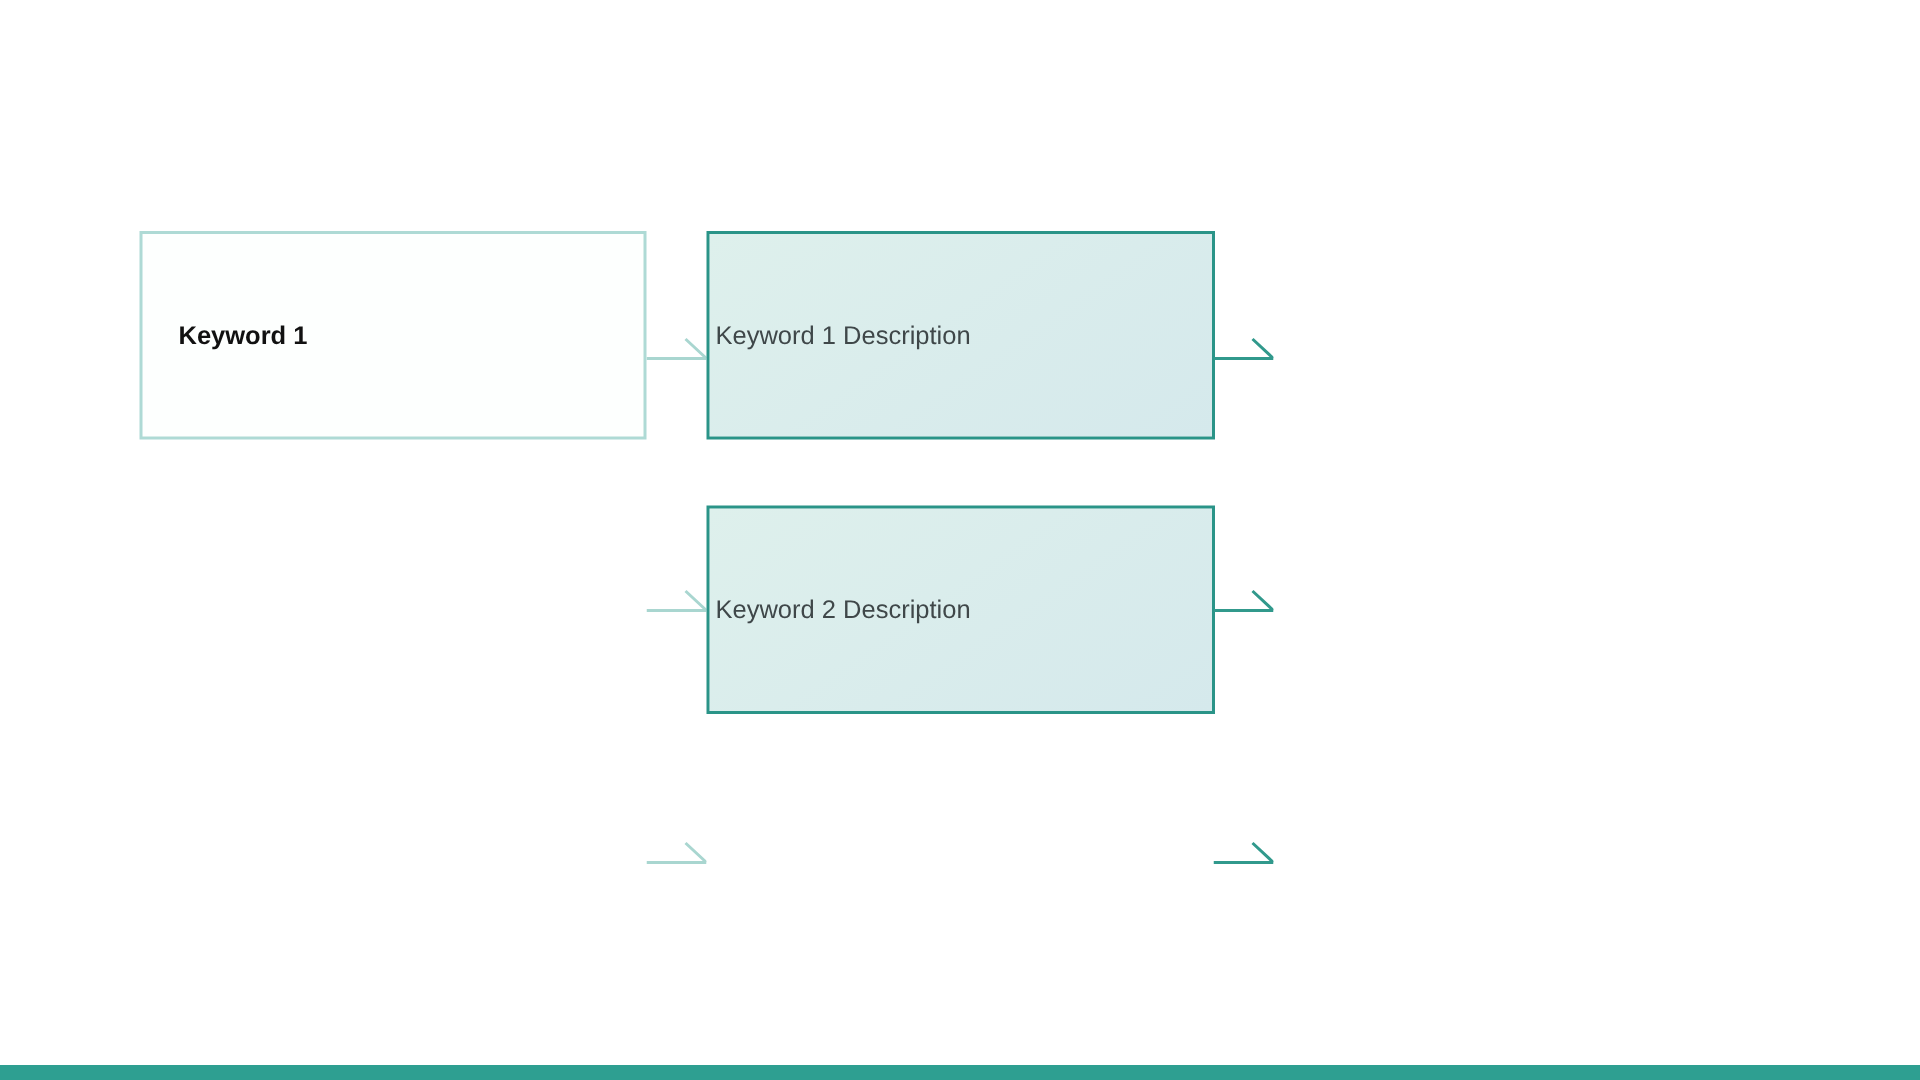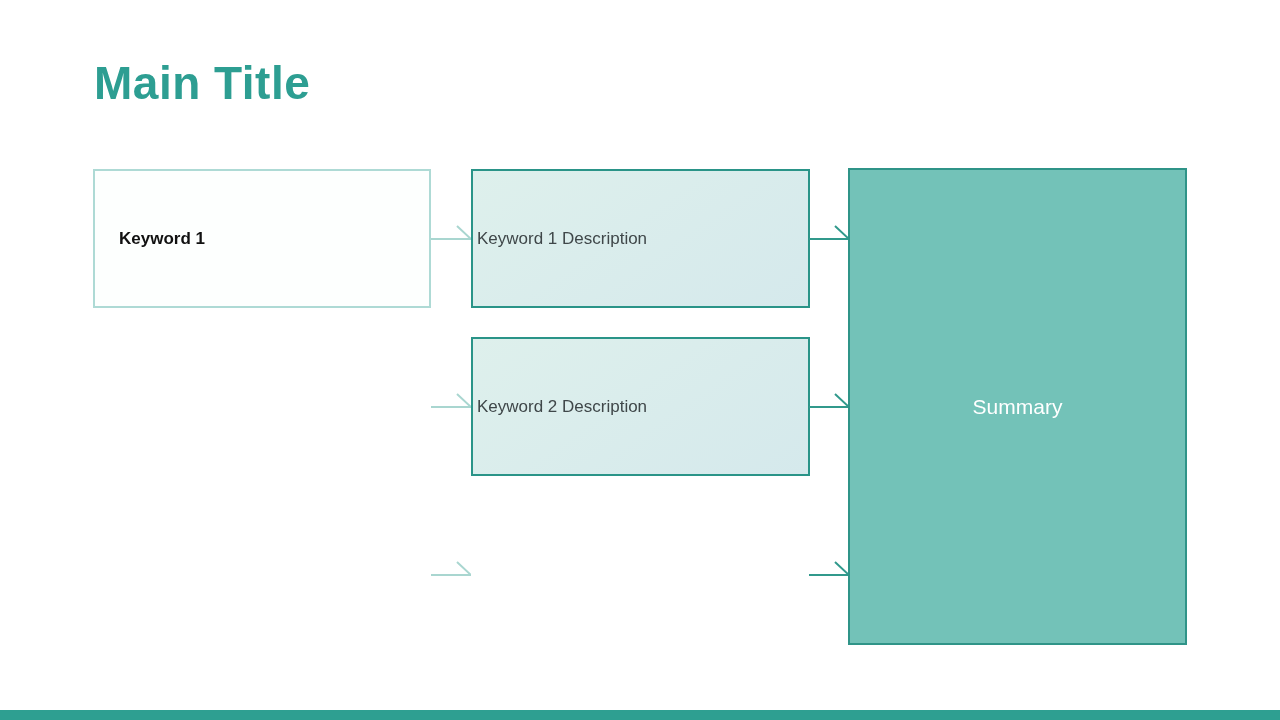--- a/index.html
+++ b/index.html
@@ -97,21 +97,21 @@
   .arrow {
     position: absolute;
     width: 40px;
     height: 30px;
   }
   .arrow svg { display: block; width: 100%; height: 100%; }
   .arrow.light path { stroke: var(--arrow-light); }
   .arrow.dark path { stroke: var(--arrow-dark); }
 
   
-  .row-0 { top: 169px; text-align: right; }
+  .row-0 { top: 154px; text-align: right; }
   .row-1 { top: 337px; }
   .row-2 { top: 505px; }
   .arrow.a-row-0 { top: 219px; }
   .arrow.a-row-1 { top: 387px; }
   .arrow.a-row-2 { top: 555px; }
   .arrow.col-1 { left: 431px; }
   .arrow.col-2 { left: 809px; }
 
   .bottom-bar {
     position: absolute;
@@ -120,21 +120,20 @@
     width: 100%;
     height: 10px;
     background: var(--bottom-bar);
   }
 </style>
 </head>
 <body>
 
 <div class="slide">
 
-  <h1 class="title">Main Title</h1>
 
   <div class="kw-box row-0">
     <span class="kw-label">Keyword 1</span>
   </div>
   <div class="arrow light col-1 a-row-0">
     <svg viewBox="0 0 40 30" fill="none" xmlns="http://www.w3.org/2000/svg">
       <path d="M0 20 H40 M26 7 L40 20" stroke-width="2" fill="none"></path>
     </svg>
   </div>
   <div class="desc-box row-0">
@@ -164,19 +163,16 @@
     <svg viewBox="0 0 40 30" fill="none" xmlns="http://www.w3.org/2000/svg">
       <path d="M0 20 H40 M26 7 L40 20" stroke-width="2" fill="none"></path>
     </svg>
   </div>
   <div class="arrow dark col-2 a-row-2">
     <svg viewBox="0 0 40 30" fill="none" xmlns="http://www.w3.org/2000/svg">
       <path d="M0 20 H40 M26 7 L40 20" stroke-width="2" fill="none"></path>
     </svg>
   </div>
 
-  <div class="summary-box">
-    <span class="summary-label">Summary</span>
-  </div>
 
   <div class="bottom-bar"></div>
 
 </div>
 
 </body></html>

